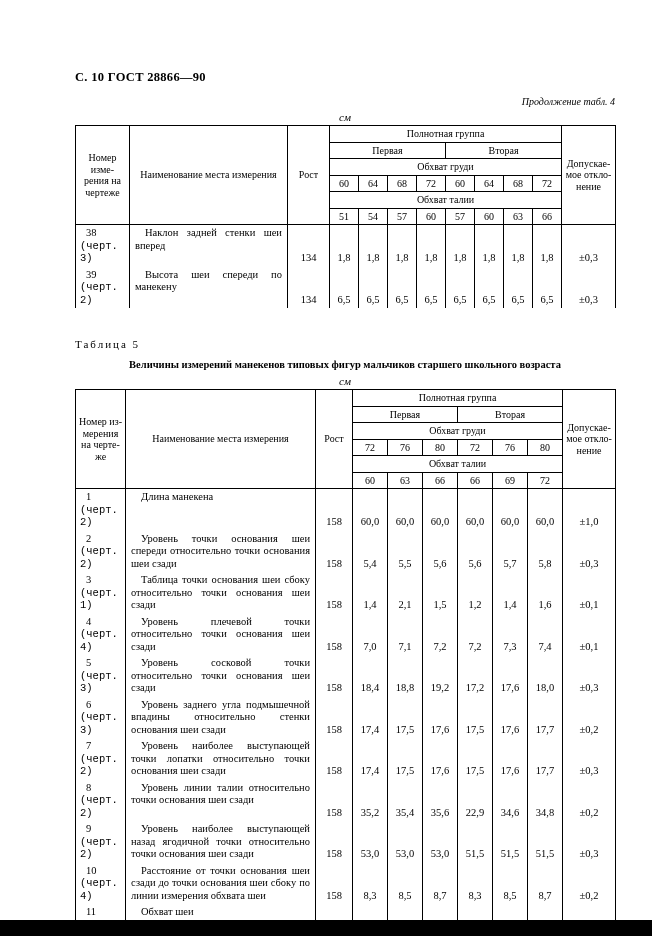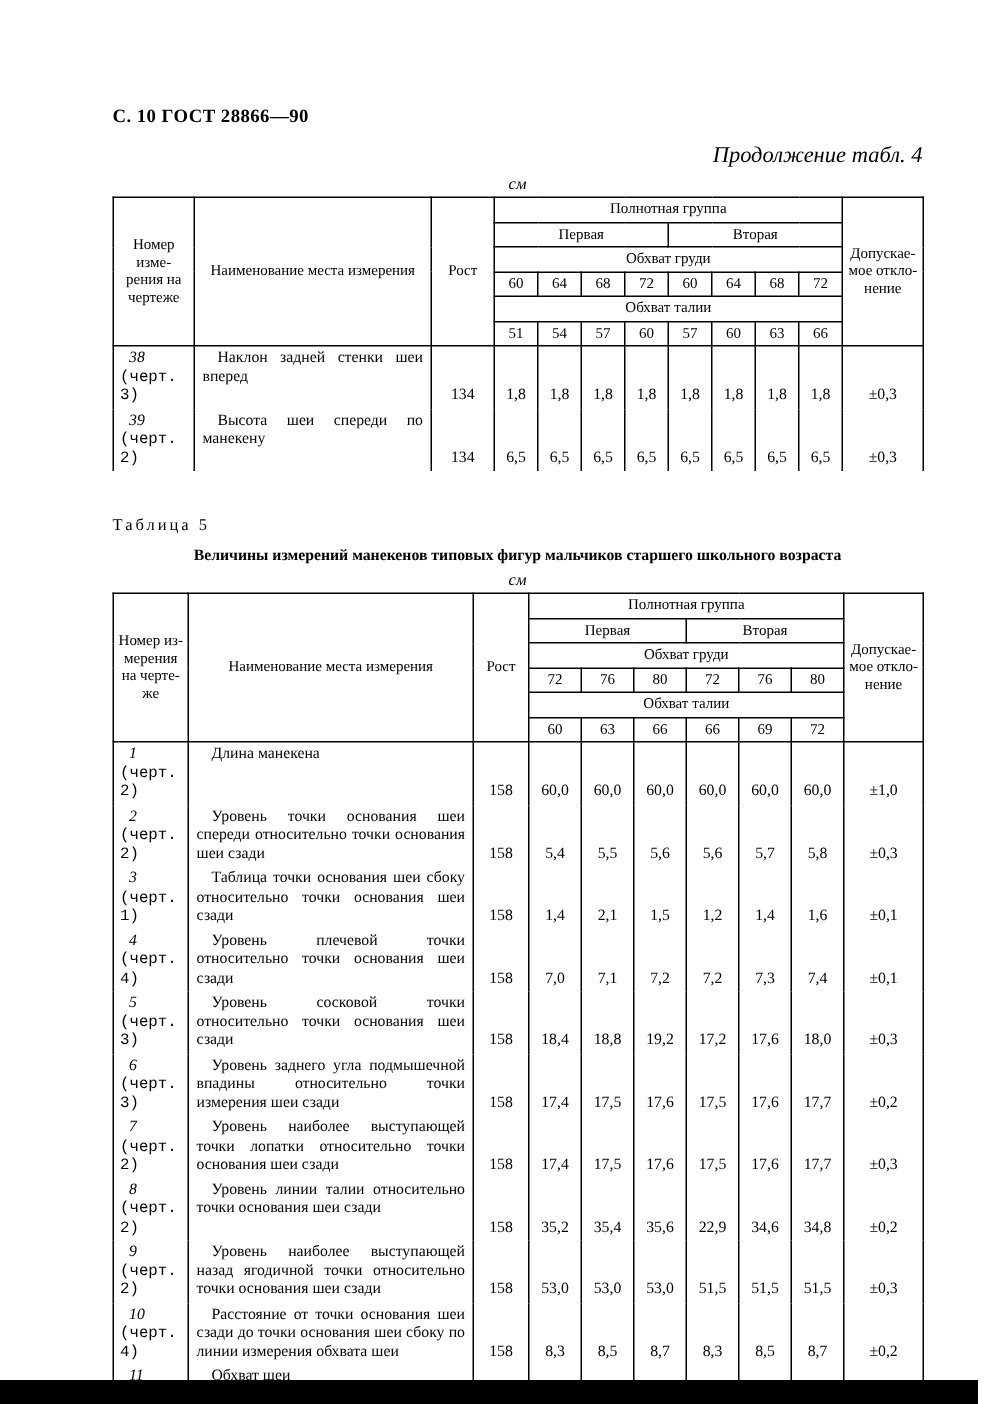--- a/index.html
+++ b/index.html
@@ -2,35 +2,35 @@
 <html><head>
 <meta charset="utf-8">
 <style>
   html,body{margin:0;padding:0;background:#fff;}
   .page{
     position:relative;width:652px;height:936px;background:#fff;overflow:hidden;
     font-family:"Liberation Serif","DejaVu Serif",serif;color:#000;
   }
   .content{position:absolute;left:75px;top:70px;width:540px;}
   .doc-header{font-weight:bold;font-size:12.5px;letter-spacing:.3px;}
-  .cont-note{text-align:right;font-style:italic;font-size:15px;margin-top:11px;}
+  .cont-note{text-align:right;font-style:italic;font-size:10px;margin-top:11px;}
   .unit{text-align:center;font-size:11px;margin:4px 0 2px;font-style:italic;}
   table{border-collapse:collapse;width:540px;table-layout:fixed;}
   th{
     border:1px solid #000;font-weight:normal;font-size:10px;line-height:11.5px;
     text-align:center;vertical-align:middle;padding:2px 1px;box-sizing:border-box;
   }
   .pre{white-space:pre-line;}
   tbody td{
     border-left:1px solid #000;border-right:1px solid #000;
     font-size:10.5px;line-height:12.5px;padding:2px 3px;
     vertical-align:bottom;box-sizing:border-box;text-align:center;
   }
   td.b-num{vertical-align:top;text-align:left;padding-left:4px;}
-  td.b-num .mnum{font-style:italic;padding-left:6px;}
+  td.b-num .mnum{padding-left:6px;}
   td.b-num .sheet{font-style:normal;font-family:Liberation Mono, monospace;}
   td.b-name{vertical-align:top;text-align:justify;text-indent:10px;padding:2px 5px;}
   .t5-label{letter-spacing:2px;font-size:11px;margin:30px 14px 9px 0;}
   .t5-title{text-align:center;font-weight:bold;font-size:10.5px;margin:0 0 5px;}
   .scan-bar{position:absolute;left:0;right:0;bottom:0;height:16px;background:#000;}
 </style>
 </head>
 <body>
 
 <div class="page">
@@ -244,21 +244,21 @@
             <td class="b-val">18,4</td>
             <td class="b-val">18,8</td>
             <td class="b-val">19,2</td>
             <td class="b-val">17,2</td>
             <td class="b-val">17,6</td>
             <td class="b-val">18,0</td>
             <td class="b-tol">±0,3</td>
           </tr>
           <tr>
             <td class="b-num"><span class="mnum">6</span><br><span class="sheet">(черт. 3)</span></td>
-            <td class="b-name">Уровень заднего угла подмышечной впадины относительно точки измерения шеи сзади</td>
+            <td class="b-name">Уровень заднего угла подмышечной впадины относительно стенки основания шеи сзади</td>
             <td class="b-rost">158</td>
             <td class="b-val">17,4</td>
             <td class="b-val">17,5</td>
             <td class="b-val">17,6</td>
             <td class="b-val">17,5</td>
             <td class="b-val">17,6</td>
             <td class="b-val">17,7</td>
             <td class="b-tol">±0,2</td>
           </tr>
           <tr>

